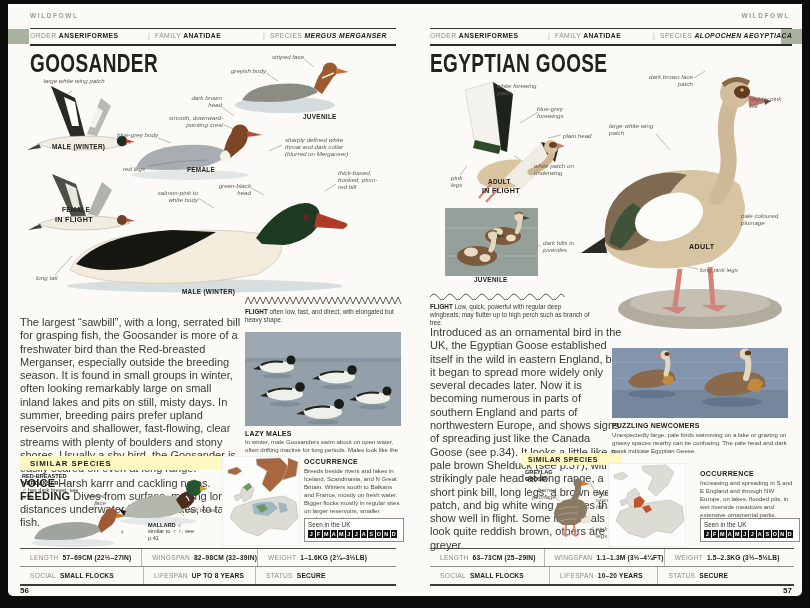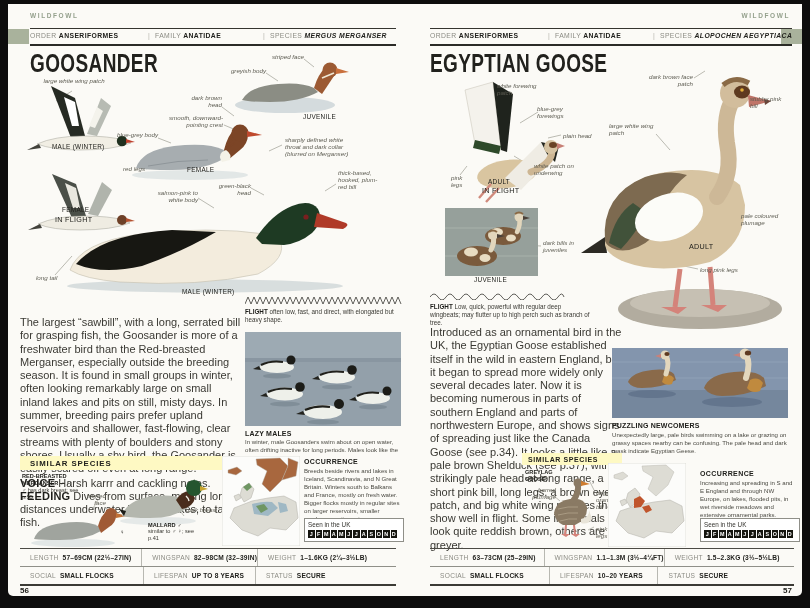--- a/index.html
+++ b/index.html
@@ -10,21 +10,21 @@
   .tab{background:#a9b29c;height:15px;width:21px;}
   .rule{background:#35352f;height:1px;}
   .rule2{background:#2b2b27;height:2px;}
   .tax{font-size:6.8px;color:#8b8b83;letter-spacing:.4px;white-space:nowrap;}
   .tax b{color:#21211d;}
   .tax .sp{font-style:italic;}
   .taxdiv{font-size:7px;color:#b5b5ad;}
   .title{font-size:25px;font-weight:800;color:#21211d;transform:scaleX(.76);transform-origin:left top;white-space:nowrap;letter-spacing:.5px;}
   .ann{font-size:6.2px;font-style:italic;color:#5d5c52;line-height:1.15;}
   .ar{text-align:right;}
-  .figl{font-size:6.4px;font-weight:normal;color:#21211d;letter-spacing:.3px;white-space:nowrap;}
+  .figl{font-size:6.4px;font-weight:bold;color:#21211d;letter-spacing:.3px;white-space:nowrap;}
   .bodytxt{font-size:11px;line-height:1.21;color:#3a3933;}
   .bodytxt b{color:#1c1c18;letter-spacing:.2px;}
   .bodytxt .para{margin:0 0 1px 0;}
   .flighttxt{font-size:6.3px;line-height:1.28;color:#3a3933;}
   .flighttxt b{color:#1c1c18;}
   .captitle{font-size:7px;font-weight:bold;color:#21211d;letter-spacing:.2px;}
   .cap{font-size:6.1px;line-height:1.3;color:#4b4a43;}
   .panel-h{background:#fef9c3;font-size:7.8px;font-weight:bold;letter-spacing:.9px;color:#21211d;padding:3px 0 2px 10px;}
   .smlname{font-size:5.6px;font-weight:bold;color:#21211d;line-height:1.2;}
   .smlnote{font-size:5.6px;color:#3a3933;line-height:1.2;}

